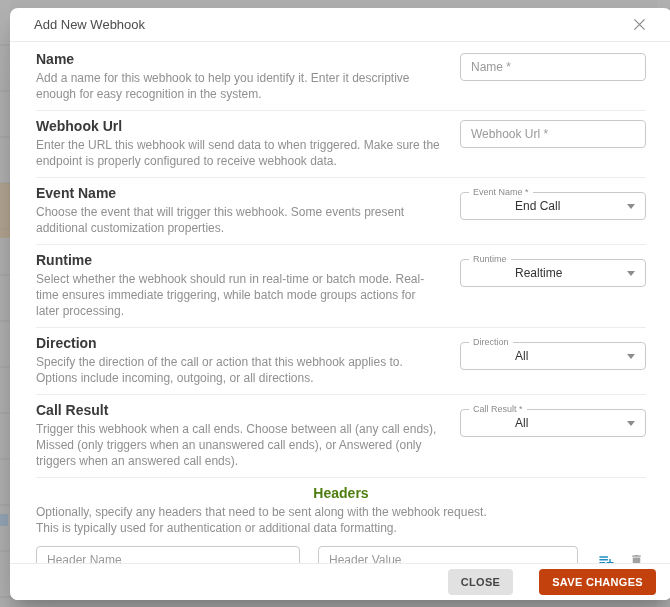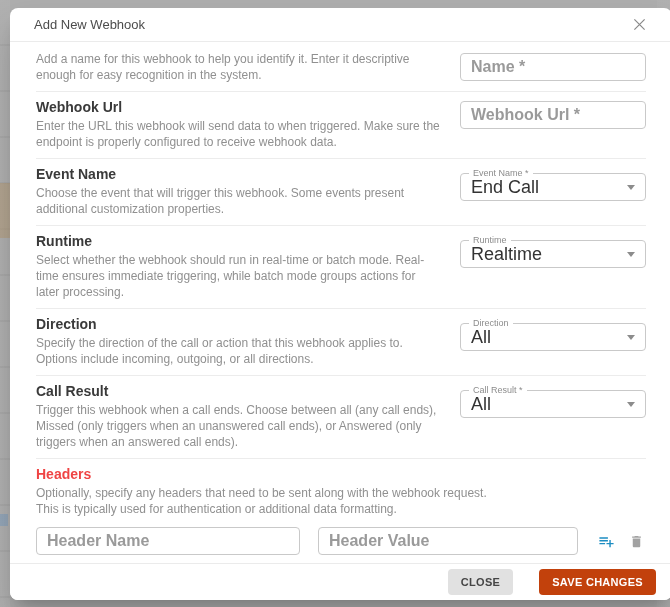--- a/index.html
+++ b/index.html
@@ -38,34 +38,34 @@
     border-bottom:1px solid #ececec; padding:7px 0 8px; }
   .row:last-child { border-bottom:none; }
   .row-text { width:406px; }
   .row-text h3 { font-size:14px; font-weight:700; color:#3a3a3a; margin:0 0 3px; }
   .row-text p { font-size:12px; line-height:16px; color:#909090; }
   .row-control { width:186px; flex:0 0 186px; padding-top:2px; }
   .row-control.with-label { padding-top:7px; }
 
   .text-input {
     width:100%; height:28px; border:1px solid #c9c9c9; border-radius:4px;
-    padding:0 10px; font-size:16px; color:#333;
-    font-family:"Liberation Sans","DejaVu Sans",sans-serif; outline:none; background:#fff;font-weight:bold;
+    padding:0 10px; font-size:12px; color:#333;
+    font-family:"Liberation Sans","DejaVu Sans",sans-serif; outline:none; background:#fff;
   }
   .text-input::placeholder { color:#9a9a9a; opacity:1; }
 
   .select {
     position:relative; height:28px; border:1px solid #c9c9c9; border-radius:4px;
     display:flex; align-items:center; padding:0 10px; cursor:pointer; background:#fff;
   }
   .notch-label {
     position:absolute; top:-6px; left:8px; background:#fff; padding:0 4px;
     font-size:9px; color:#8c8c8c; white-space:nowrap; line-height:11px;
   }
-  .select-value { font-size:18px; color:#333; }
+  .select-value { font-size:12px; color:#333;margin-left:44px; }
   .arrow {
     margin-left:auto; width:0; height:0;
     border-left:4px solid transparent; border-right:4px solid transparent;
     border-top:5px solid #8c8c8c;
   }
 
   .headers-block { width:100%; }
   .headers-block p { font-size:12px; line-height:16px; color:#909090; }
   .header-inputs { margin-top:10px; margin-bottom:14px; display:flex; align-items:center; }
   .header-name-input { width:264px; }
@@ -101,20 +101,21 @@
       <svg width="13" height="13" viewBox="0 0 14 14">
         <path d="M1.5 1.5l11 11M12.5 1.5l-11 11" stroke="#8a8a8a" stroke-width="1.3" fill="none"></path>
       </svg>
     </button>
   </div>
 
   <div class="modal-content">
 
     <section class="row">
       <div class="row-text">
+        <h3>Name</h3>
         <p>Add a name for this webhook to help you identify it. Enter it descriptive enough for easy recognition in the system.</p>
       </div>
       <div class="row-control">
         <input class="text-input" placeholder="Name *" style="">
       </div>
     </section>
 
     <section class="row">
       <div class="row-text">
         <h3>Webhook Url</h3>
@@ -176,21 +177,21 @@
         <div class="select">
           <span class="notch-label">Call Result *</span>
           <span class="select-value">All</span>
           <span class="arrow"></span>
         </div>
       </div>
     </section>
 
     <section class="row">
       <div class="headers-block">
-        <h3 class="row-text-h" style="font-size:14px;font-weight:700;color:#ef4444;margin:0 0 3px;">Headers</h3>
+        <h3 class="row-text-h" style="font-size:14px;font-weight:700;color:#4d7c0f;margin:0 0 3px;text-align:center;">Headers</h3>
         <p>Optionally, specify any headers that need to be sent along with the webhook request.</p>
         <p>This is typically used for authentication or additional data formatting.</p>
         <div class="header-inputs">
           <input class="text-input header-name-input" placeholder="Header Name" style="">
           <input class="text-input header-value-input" placeholder="Header Value" style="">
           <button class="icon-btn add-icon-btn">
             <svg width="17" height="17" viewBox="0 0 24 24">
               <path fill="#1d8dc2" d="M14 10H2v2h12v-2zm0-4H2v2h12V6zM2 16h8v-2H2v2zm16-2v-4h-2v4h-4v2h4v4h2v-4h4v-2h-4z"></path>
             </svg>
           </button>

